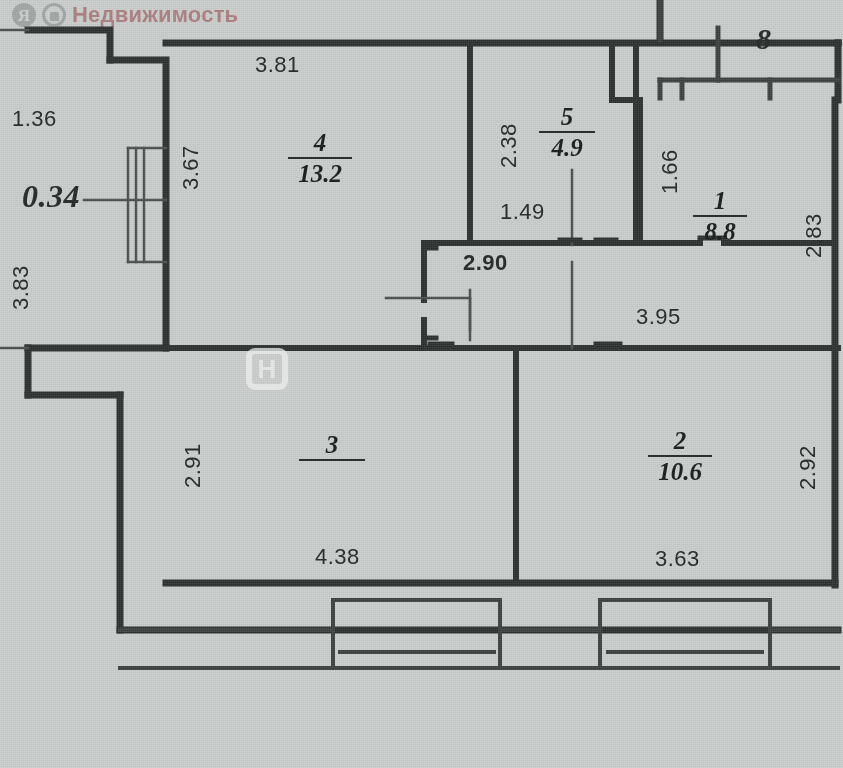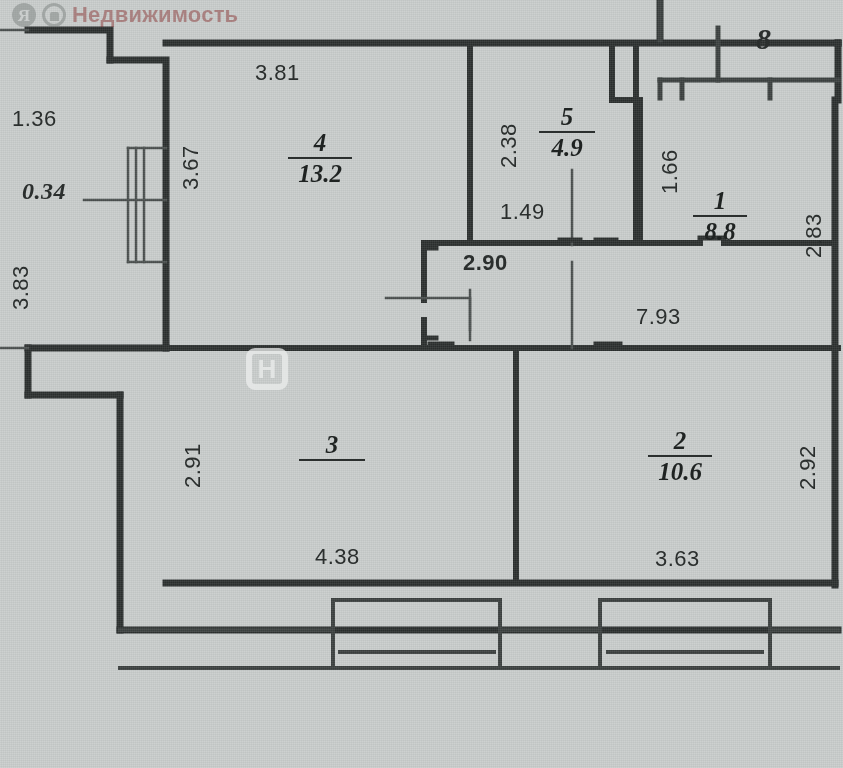--- a/index.html
+++ b/index.html
@@ -237,31 +237,31 @@
   </div>
 
   <div class="room" style="left:632px;top:428px;width:96px;">
     <div class="num">2</div>
     <div class="rule" style="width:64px;"></div>
     <div class="area">10.6</div>
   </div>
 
   <div class="lbl hand" style="left:756px;top:22px;font-size:30px;font-weight:700;">8</div>
 
-  <div class="lbl dim" style="left:255px;top:52px;margin-top:8px;">3.81</div>
+  <div class="lbl dim" style="left:255px;top:52px;">3.81</div>
   <div class="lbl dim" style="left:500px;top:199px;">1.49</div>
   <div class="lbl dim" style="left:463px;top:250px;font-weight:bold;">2.90</div>
-  <div class="lbl dim" style="left:636px;top:304px;">7.93</div>
+  <div class="lbl dim" style="left:636px;top:304px;">3.95</div>
   <div class="lbl dim" style="left:315px;top:544px;">4.38</div>
   <div class="lbl dim" style="left:655px;top:546px;">3.63</div>
 
   <div class="lbl dim v" style="left:8px;top:310px;transform:rotate(-90deg);">3.83</div>
   <div class="lbl dim v" style="left:178px;top:190px;transform:rotate(-90deg);">3.67</div>
   <div class="lbl dim v" style="left:496px;top:168px;transform:rotate(-90deg);">2.38</div>
   <div class="lbl dim v" style="left:657px;top:194px;transform:rotate(-90deg);">1.66</div>
   <div class="lbl dim v" style="left:801px;top:258px;transform:rotate(-90deg);">2.83</div>
   <div class="lbl dim v" style="left:180px;top:488px;transform:rotate(-90deg);">2.91</div>
   <div class="lbl dim v" style="left:795px;top:490px;transform:rotate(-90deg);">2.92</div>
 
   <div class="lbl dim" style="left:12px;top:106px;">1.36</div>
-  <div class="lbl dim hand" style="left:22px;top:178px;font-size:24px;font-weight:700;">0.34</div>
+  <div class="lbl dim hand" style="left:22px;top:178px;font-size:32px;font-weight:700;">0.34</div>
 
 </div>
 
 </body></html>

